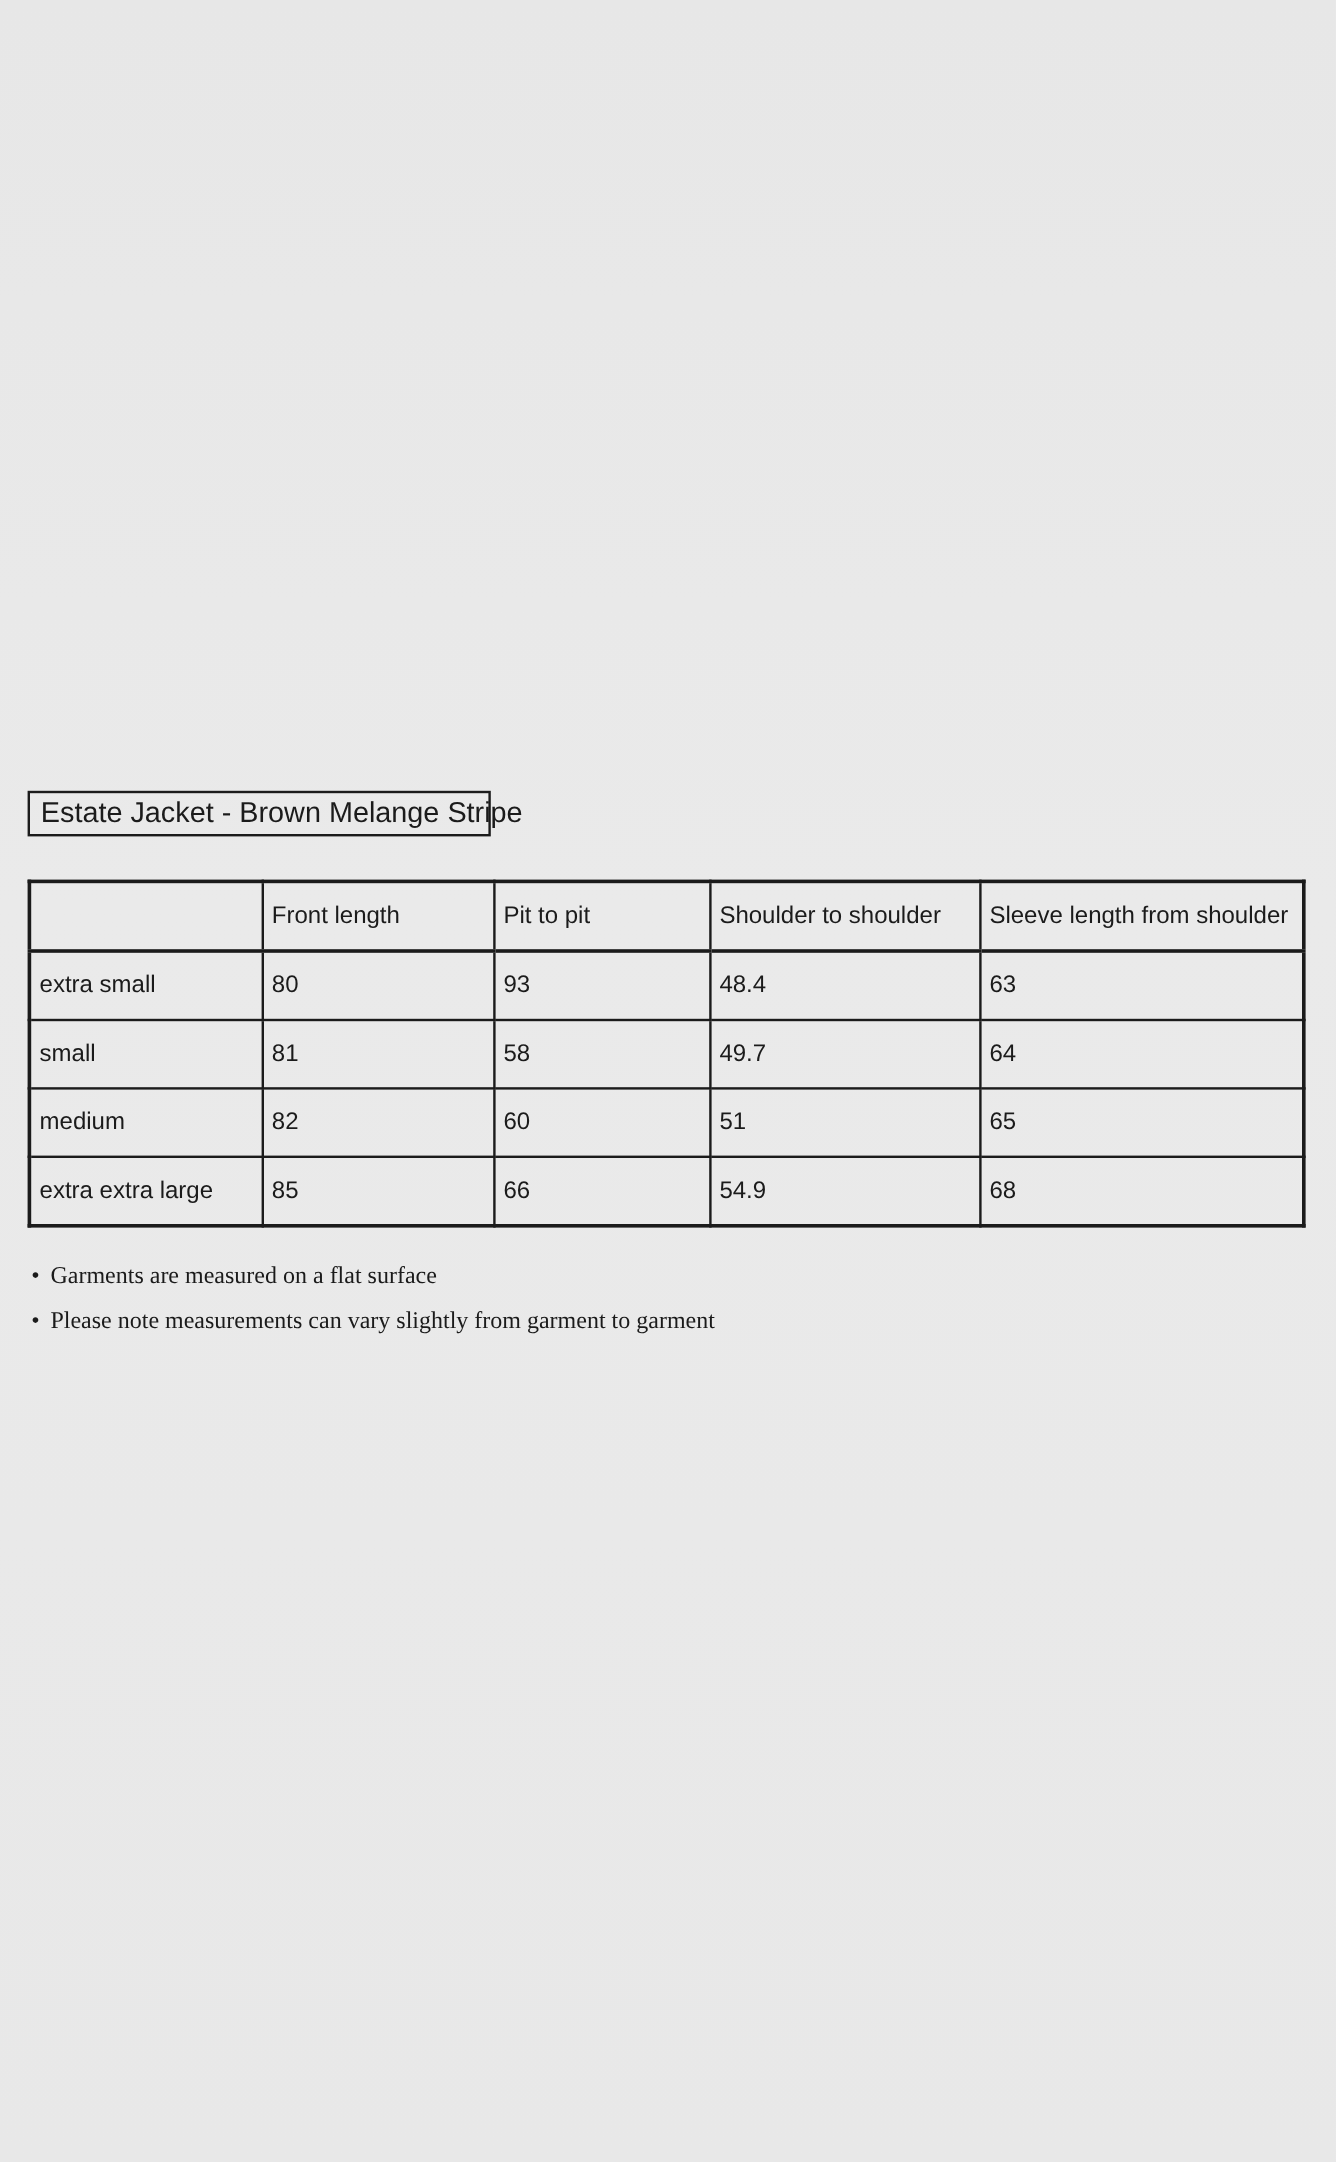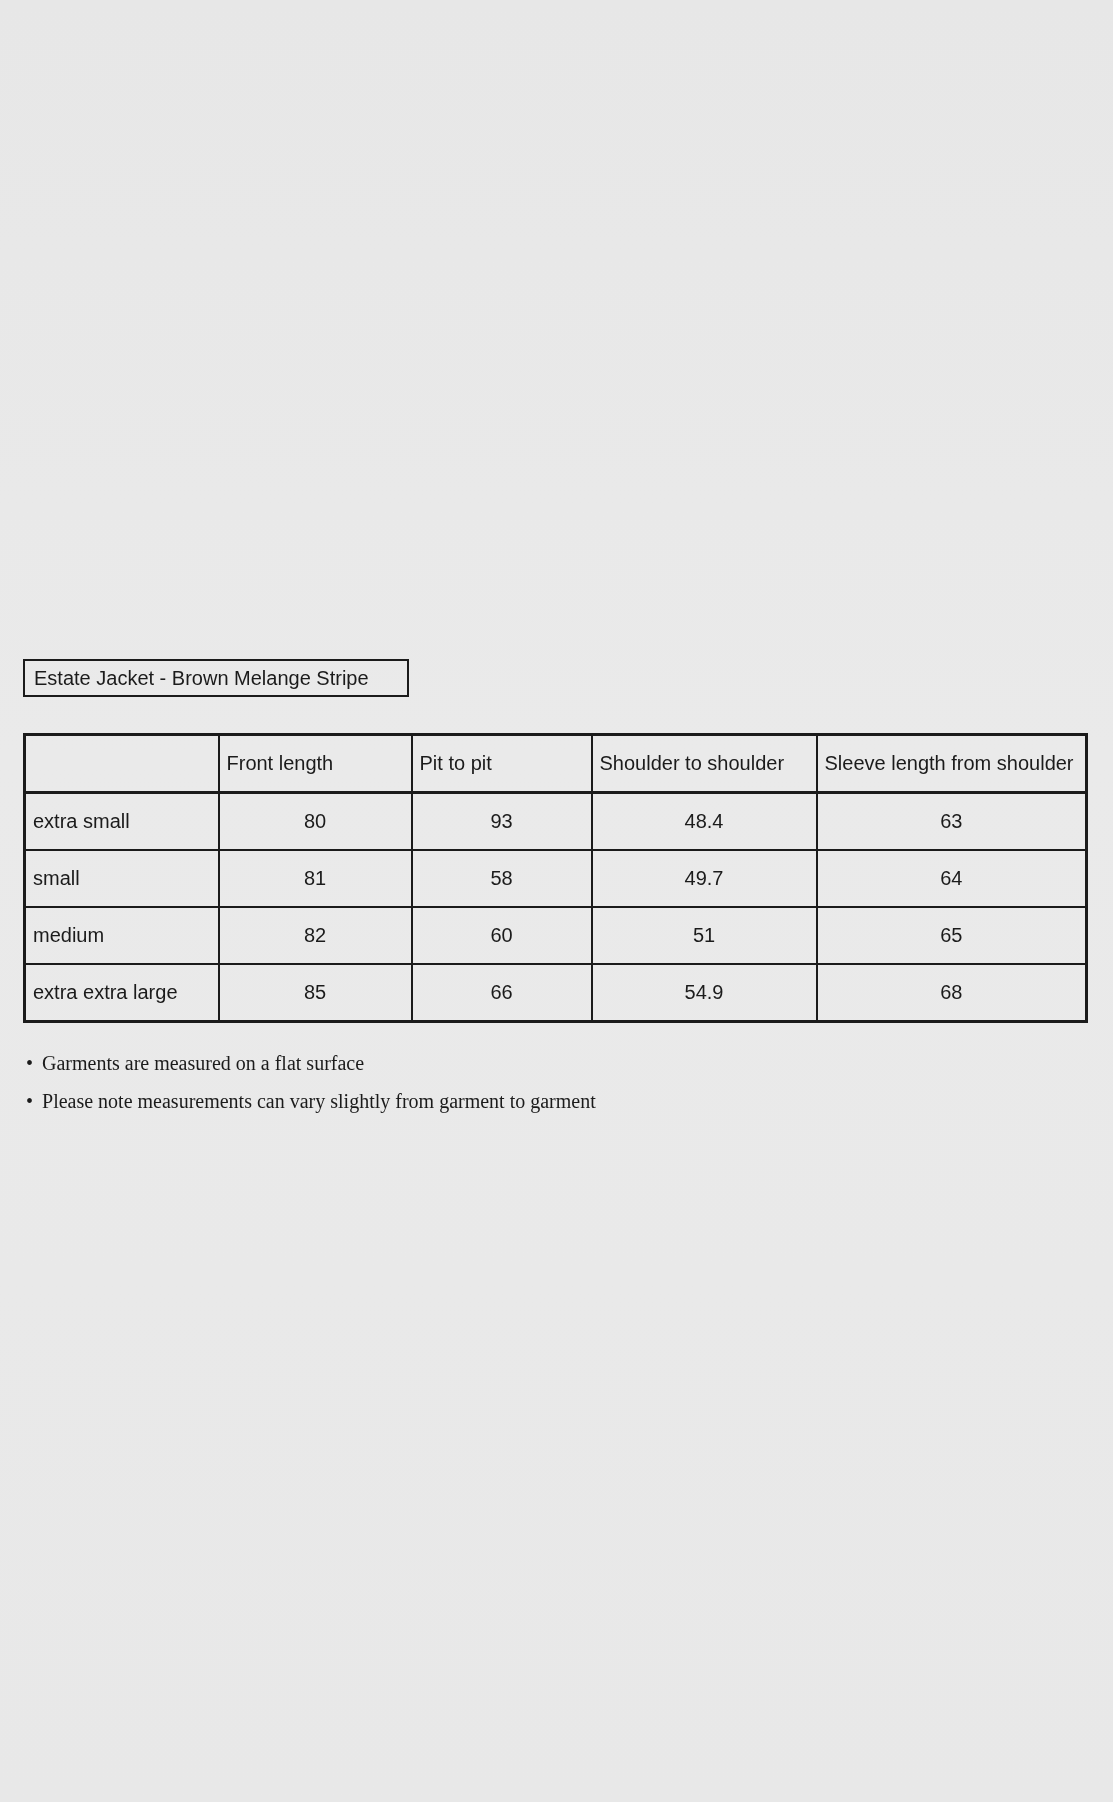--- a/index.html
+++ b/index.html
@@ -24,21 +24,21 @@
     position: absolute;
     left: 23px;
     top: 659px;
     width: 386px;
     height: 38px;
     border: 2px solid #1b1b1b;
     box-sizing: border-box;
     display: flex;
     align-items: center;
     padding-left: 9px;
-    font-size: 20px;
+    font-size: 24px;
     white-space: nowrap;
   }
   table.size-chart {
     position: absolute;
     left: 23px;
     top: 733px;
     width: 1062px;
     border-collapse: collapse;
     table-layout: fixed;
     font-size: 20px;
@@ -59,21 +59,21 @@
     text-align: left;
     border-bottom-width: 3px;
   }
   .size-chart tbody td {
     height: 31px;
   }
   .size-chart td.size {
     text-align: left;
   }
   .size-chart td.num {
-    text-align: center;
+    text-align: left;
   }
   .notes {
     position: absolute;
     left: 26px;
     top: 1044px;
     font-size: 20px;
     line-height: 38px;
     font-family: Liberation Serif, serif;
   }
   .note .bullet {

